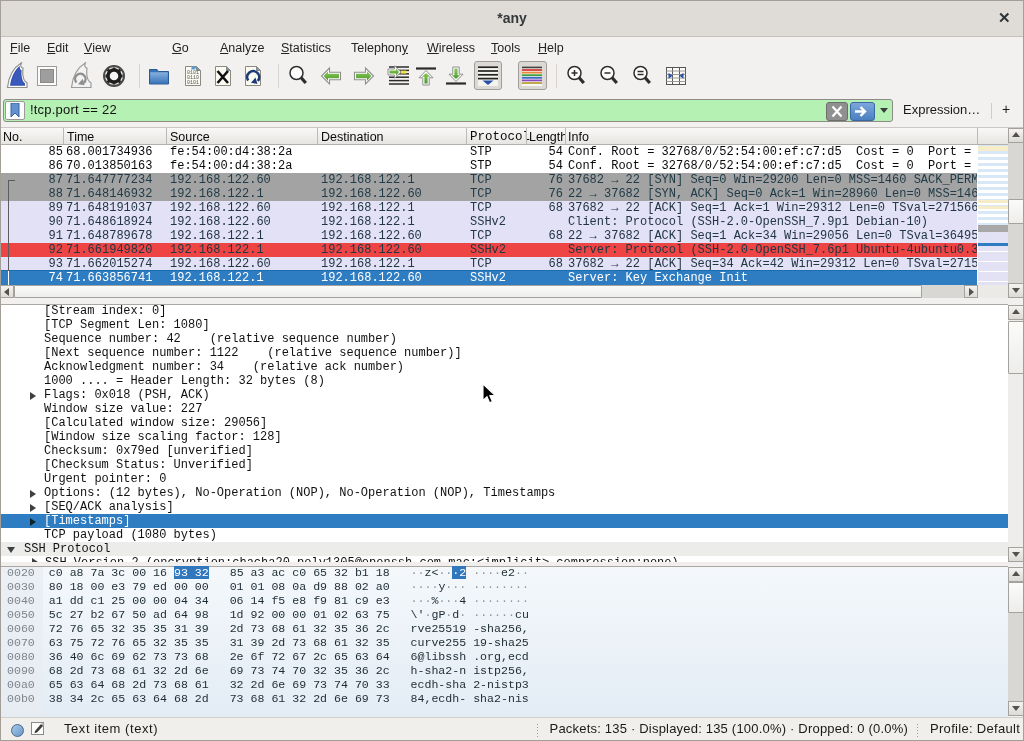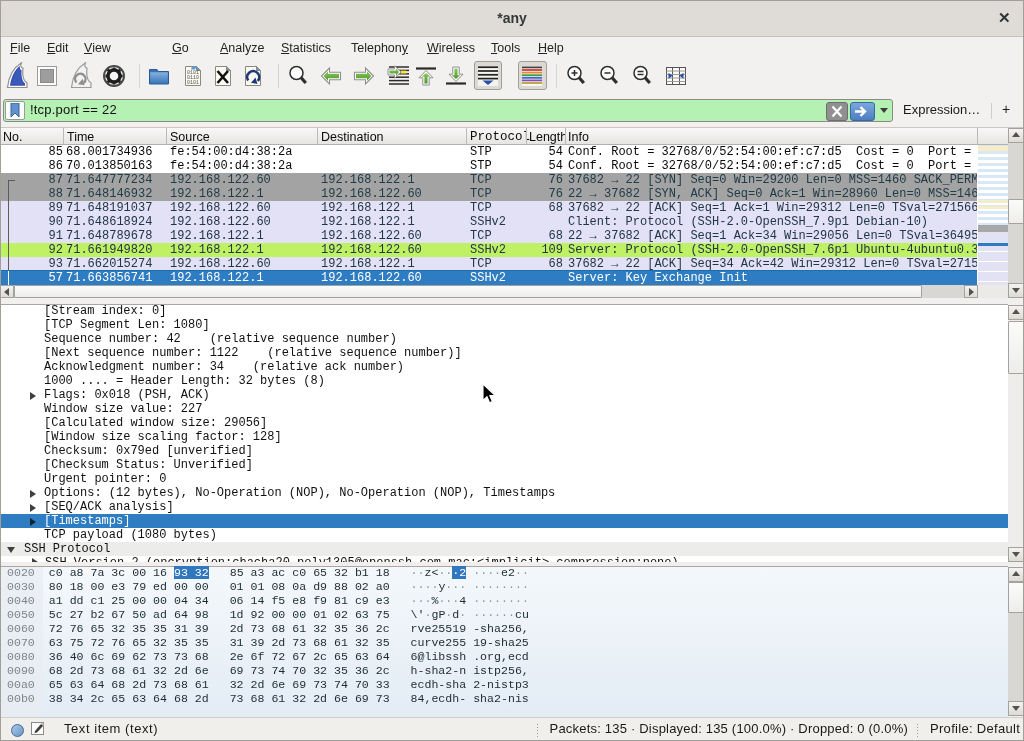--- a/index.html
+++ b/index.html
@@ -340,40 +340,39 @@
 </div>
 <div class="abs prow mono" style="top:229px;line-height:14px;color:#223644;background:#e2e1f6;">
  <span style="left:0;width:63px;text-align:right;">91</span>
     <span style="left:66px;">71.648789678</span>
     <span style="left:170px;">192.168.122.1</span>
     <span style="left:321px;">192.168.122.60</span>
     <span style="left:470px;">TCP</span>
     <span style="left:0;width:563px;text-align:right;">68</span>
     <span style="left:568px;">22 → 37682 [ACK] Seq=1 Ack=34 Win=29056 Len=0 TSval=364951345 T</span>
 </div>
-<div class="abs prow mono" style="top:243px;line-height:14px;color:#223644;background:#bef264;">
+<div class="abs prow mono" style="top:243px;line-height:14px;color:#223644;background:#ef4444;">
  <span style="left:0;width:63px;text-align:right;">92</span>
     <span style="left:66px;">71.661949820</span>
     <span style="left:170px;">192.168.122.1</span>
     <span style="left:321px;">192.168.122.60</span>
     <span style="left:470px;">SSHv2</span>
-    <span style="left:0;width:563px;text-align:right;">109</span>
     <span style="left:568px;">Server: Protocol (SSH-2.0-OpenSSH_7.6p1 Ubuntu-4ubuntu0.3)</span>
 </div>
 <div class="abs prow mono" style="top:257px;line-height:14px;color:#223644;background:#e2e1f6;">
  <span style="left:0;width:63px;text-align:right;">93</span>
     <span style="left:66px;">71.662015274</span>
     <span style="left:170px;">192.168.122.60</span>
     <span style="left:321px;">192.168.122.1</span>
     <span style="left:470px;">TCP</span>
     <span style="left:0;width:563px;text-align:right;">68</span>
     <span style="left:568px;">37682 → 22 [ACK] Seq=34 Ack=42 Win=29312 Len=0 TSval=2715660 TS</span>
 </div>
 <div class="abs prow mono" style="top:271px;line-height:14px;color:#ffffff;background:#2e7cc1;border-top:1px solid #1b6eae;margin-top:-1px;">
- <span style="left:0;width:63px;text-align:right;">57</span>
+ <span style="left:0;width:63px;text-align:right;">74</span>
     <span style="left:66px;">71.663856741</span>
     <span style="left:170px;">192.168.122.1</span>
     <span style="left:321px;">192.168.122.60</span>
     <span style="left:470px;">SSHv2</span>
     <span style="left:568px;">Server: Key Exchange Init</span>
 </div>
 
 <div class="abs" style="left:8px;top:180px;width:1px;height:91px;background:#5c5c5c;"></div>
 <div class="abs" style="left:8px;top:180px;width:7px;height:1px;background:#5c5c5c;"></div>
 <div class="abs" style="left:8px;top:271px;width:1px;height:14px;background:#ffffff;"></div>

